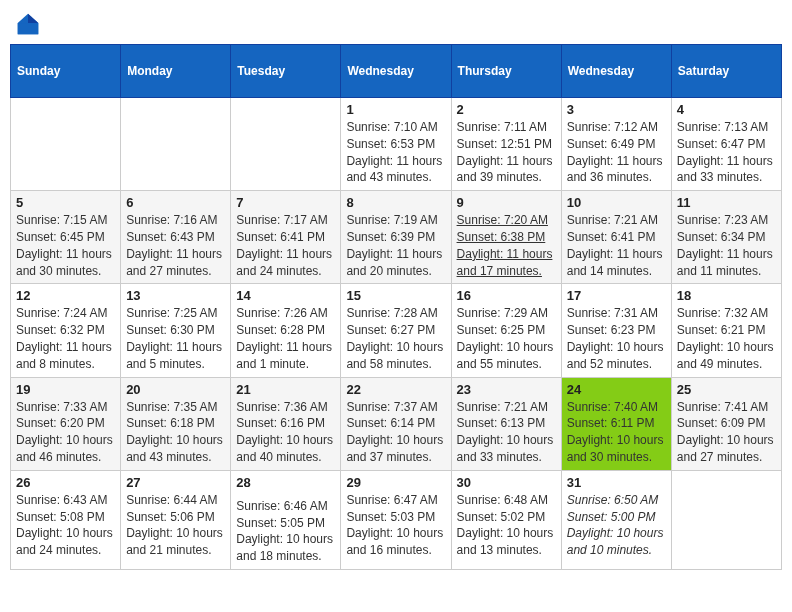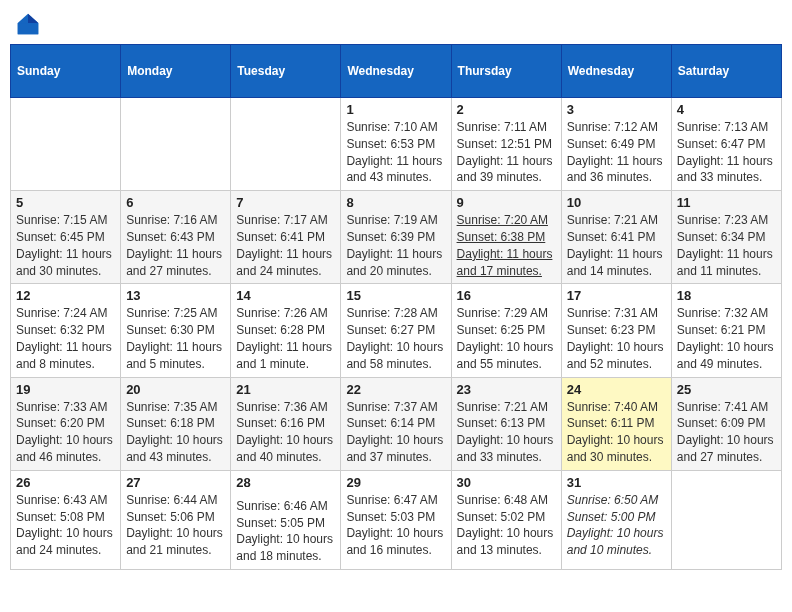--- a/index.html
+++ b/index.html
@@ -260,21 +260,21 @@
           <div class="day-info" style="white-space: pre-line;">Sunrise: 7:37 AM
 Sunset: 6:14 PM
 Daylight: 10 hours and 37 minutes.</div>
         </td>
         <td style="background: rgb(245, 245, 245);">
           <div class="day-number">23</div>
           <div class="day-info" style="white-space: pre-line;">Sunrise: 7:21 AM
 Sunset: 6:13 PM
 Daylight: 10 hours and 33 minutes.</div>
         </td>
-        <td style="background: #fef9c3; margin-top: 44px;">
+        <td style="background: #84cc16; margin-top: 44px;">
           <div class="day-number">24</div>
           <div class="day-info" style="white-space: pre-line;">Sunrise: 7:40 AM
 Sunset: 6:11 PM
 Daylight: 10 hours and 30 minutes.</div>
         </td>
         <td style="background: rgb(245, 245, 245);">
           <div class="day-number">25</div>
           <div class="day-info" style="white-space: pre-line;">Sunrise: 7:41 AM
 Sunset: 6:09 PM
 Daylight: 10 hours and 27 minutes.</div>

